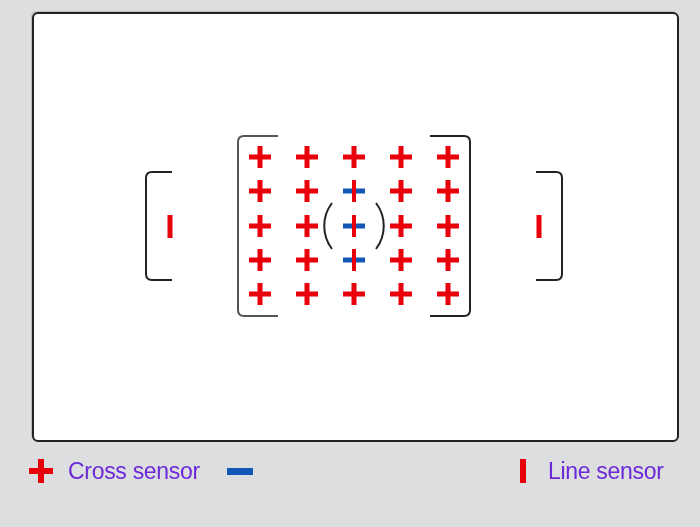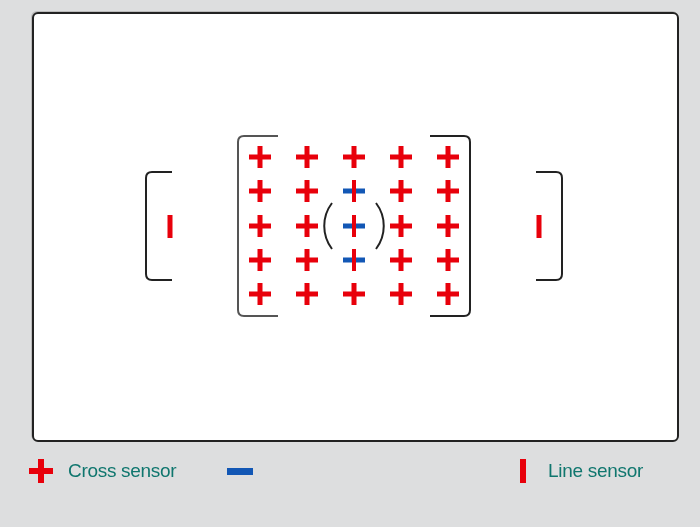--- a/index.html
+++ b/index.html
@@ -7,21 +7,21 @@
     width:700px; height:527px; background:#dddedf; position:relative; overflow:hidden;
     font-family: "Liberation Sans", sans-serif;
   }
   #frame {
     position:absolute; left:32px; top:12px; width:643px; height:426px;
     background:#ffffff; border:2px solid #222; border-radius:6px;
     box-shadow: -1px -1px 0 #bbb;
   }
   #af-svg { position:absolute; left:0; top:0; width:700px; height:527px; }
   .legend-item { position:absolute; top:456px; height:30px; display:flex; align-items:center; }
-  .legend-label { font-size:19px; color:#0f766e; letter-spacing:-0.3px;text-align:right; }
+  .legend-label { font-size:23px; color:#6d28d9; letter-spacing:-0.3px;text-align:right; }
 </style>
 </head>
 <body>
 
 <div id="frame"></div>
 
 <svg id="af-svg" xmlns="http://www.w3.org/2000/svg" viewBox="0 0 700 527">
 
   <path d="M172,172 L152,172 Q146,172 146,178 L146,274 Q146,280 152,280 L172,280" fill="none" stroke="#222" stroke-width="2"></path>
   <path d="M536,172 L556,172 Q562,172 562,178 L562,274 Q562,280 556,280 L536,280" fill="none" stroke="#222" stroke-width="2"></path>

